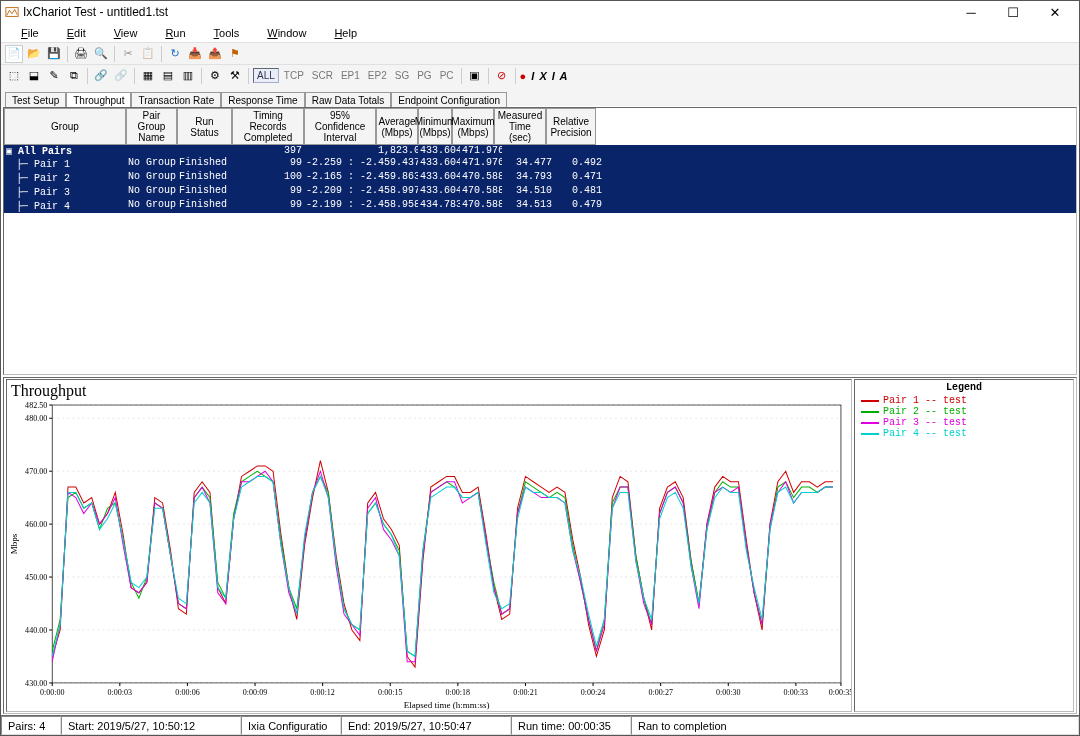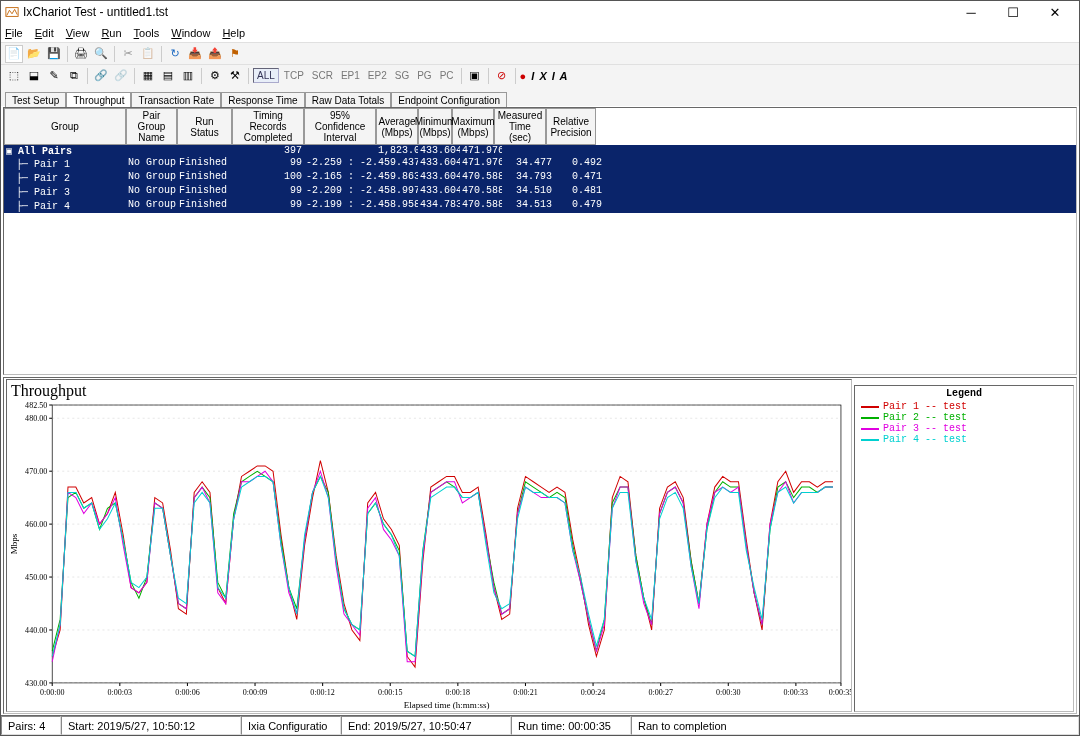--- a/index.html
+++ b/index.html
@@ -6,21 +6,21 @@
   html, body { margin: 0; padding: 0; font-family: "Tahoma", "MS Sans Serif", sans-serif; font-size: 11px; color: #000; background: #fff; height: 100%; }
   .window { display: flex; flex-direction: column; height: 736px; width: 1080px; border: 1px solid #555; background: #fff; }
   
   .titlebar { height: 22px; display: flex; align-items: center; padding: 0 4px; background: #fff; }
   .title-icon { width: 14px; height: 14px; margin-right: 4px; }
   .title-text { flex: 1; font-size: 12px; }
   .win-controls { display: flex; gap: 2px; }
   .win-btn { width: 40px; height: 20px; border: none; background: transparent; display:flex; align-items:center; justify-content:center; font-size:13px; line-height:1; }
   
   .menubar { height: 19px; display: flex; align-items: center; padding: 0 4px; gap: 12px; }
-  .menubar span { cursor: default; }
+  .menubar span { cursor: default; margin-left: 16px; }
   .menubar span u { text-decoration: underline; }
   
   .toolbar { height: 22px; display:flex; align-items:center; padding: 1px 4px; gap:2px; background:#f4f4f4; border-top:1px solid #e0e0e0;}
   .tbtn { width:18px; height:18px; display:inline-flex; align-items:center; justify-content:center; font-size:11px; }
   .sep { width:1px; height:16px; background:#ccc; margin:0 2px; }
   .filtertxt { font-size:10px; color:#777; padding:1px 3px;}
   .filtertxt.active { background:#e8eef8; border:1px inset #aac; color:#335;}
   .ixia { font-weight:bold; font-style:italic; letter-spacing:1px;}
   .ixia .x{color:#c00;}
   
@@ -35,21 +35,21 @@
   
   .thead { display:flex; font-size:10px; }
   .th { border:1px solid #999; background:#f4f4f4; padding:1px 14px; text-align:center; white-space:pre-line; line-height:1.1; display:flex; align-items:center; justify-content:center; }
   .tbody { flex:1; background:#fff; font-family: "Courier New", monospace; font-size:10px;}
   .row { display:flex; white-space:nowrap; }
   .row.sel { background:#0a246a; color:#fff; }
   .cell { padding:0 2px; overflow:hidden; }
   
   .chartwrap { flex:1; display:flex; min-height:0;}
   .chartpane { flex:1; border:1px inset #bbb; margin:1px 2px; position:relative; display:flex; flex-direction:column; }
-  .legendpane { width:220px; border:1px inset #bbb; margin:7px 2px 1px 0; font-family:"Courier New",monospace; font-size:10px;}
+  .legendpane { width:220px; border:1px inset #bbb; margin:1px 2px 1px 0; font-family:"Courier New",monospace; font-size:10px;}
   .legend-title { text-align:center; font-weight:bold; padding:2px;}
   .legend-item { padding:0 6px; display:flex; align-items:center; gap:4px;}
   .swatch { display:inline-block; width:18px; height:2px; }
   .chart-title { font-family: serif; font-size:16px; padding:2px 4px 0;}
   .chart-svg { flex:1; width:100%; }
   
   .statusbar { height:20px; display:flex; border-top:1px inset #bbb; font-size:11px;justify-content:center;}
   .sb-cell { border:1px inset #ddd; padding:2px 6px; display:flex; align-items:center; }
 </style>
 </head>

